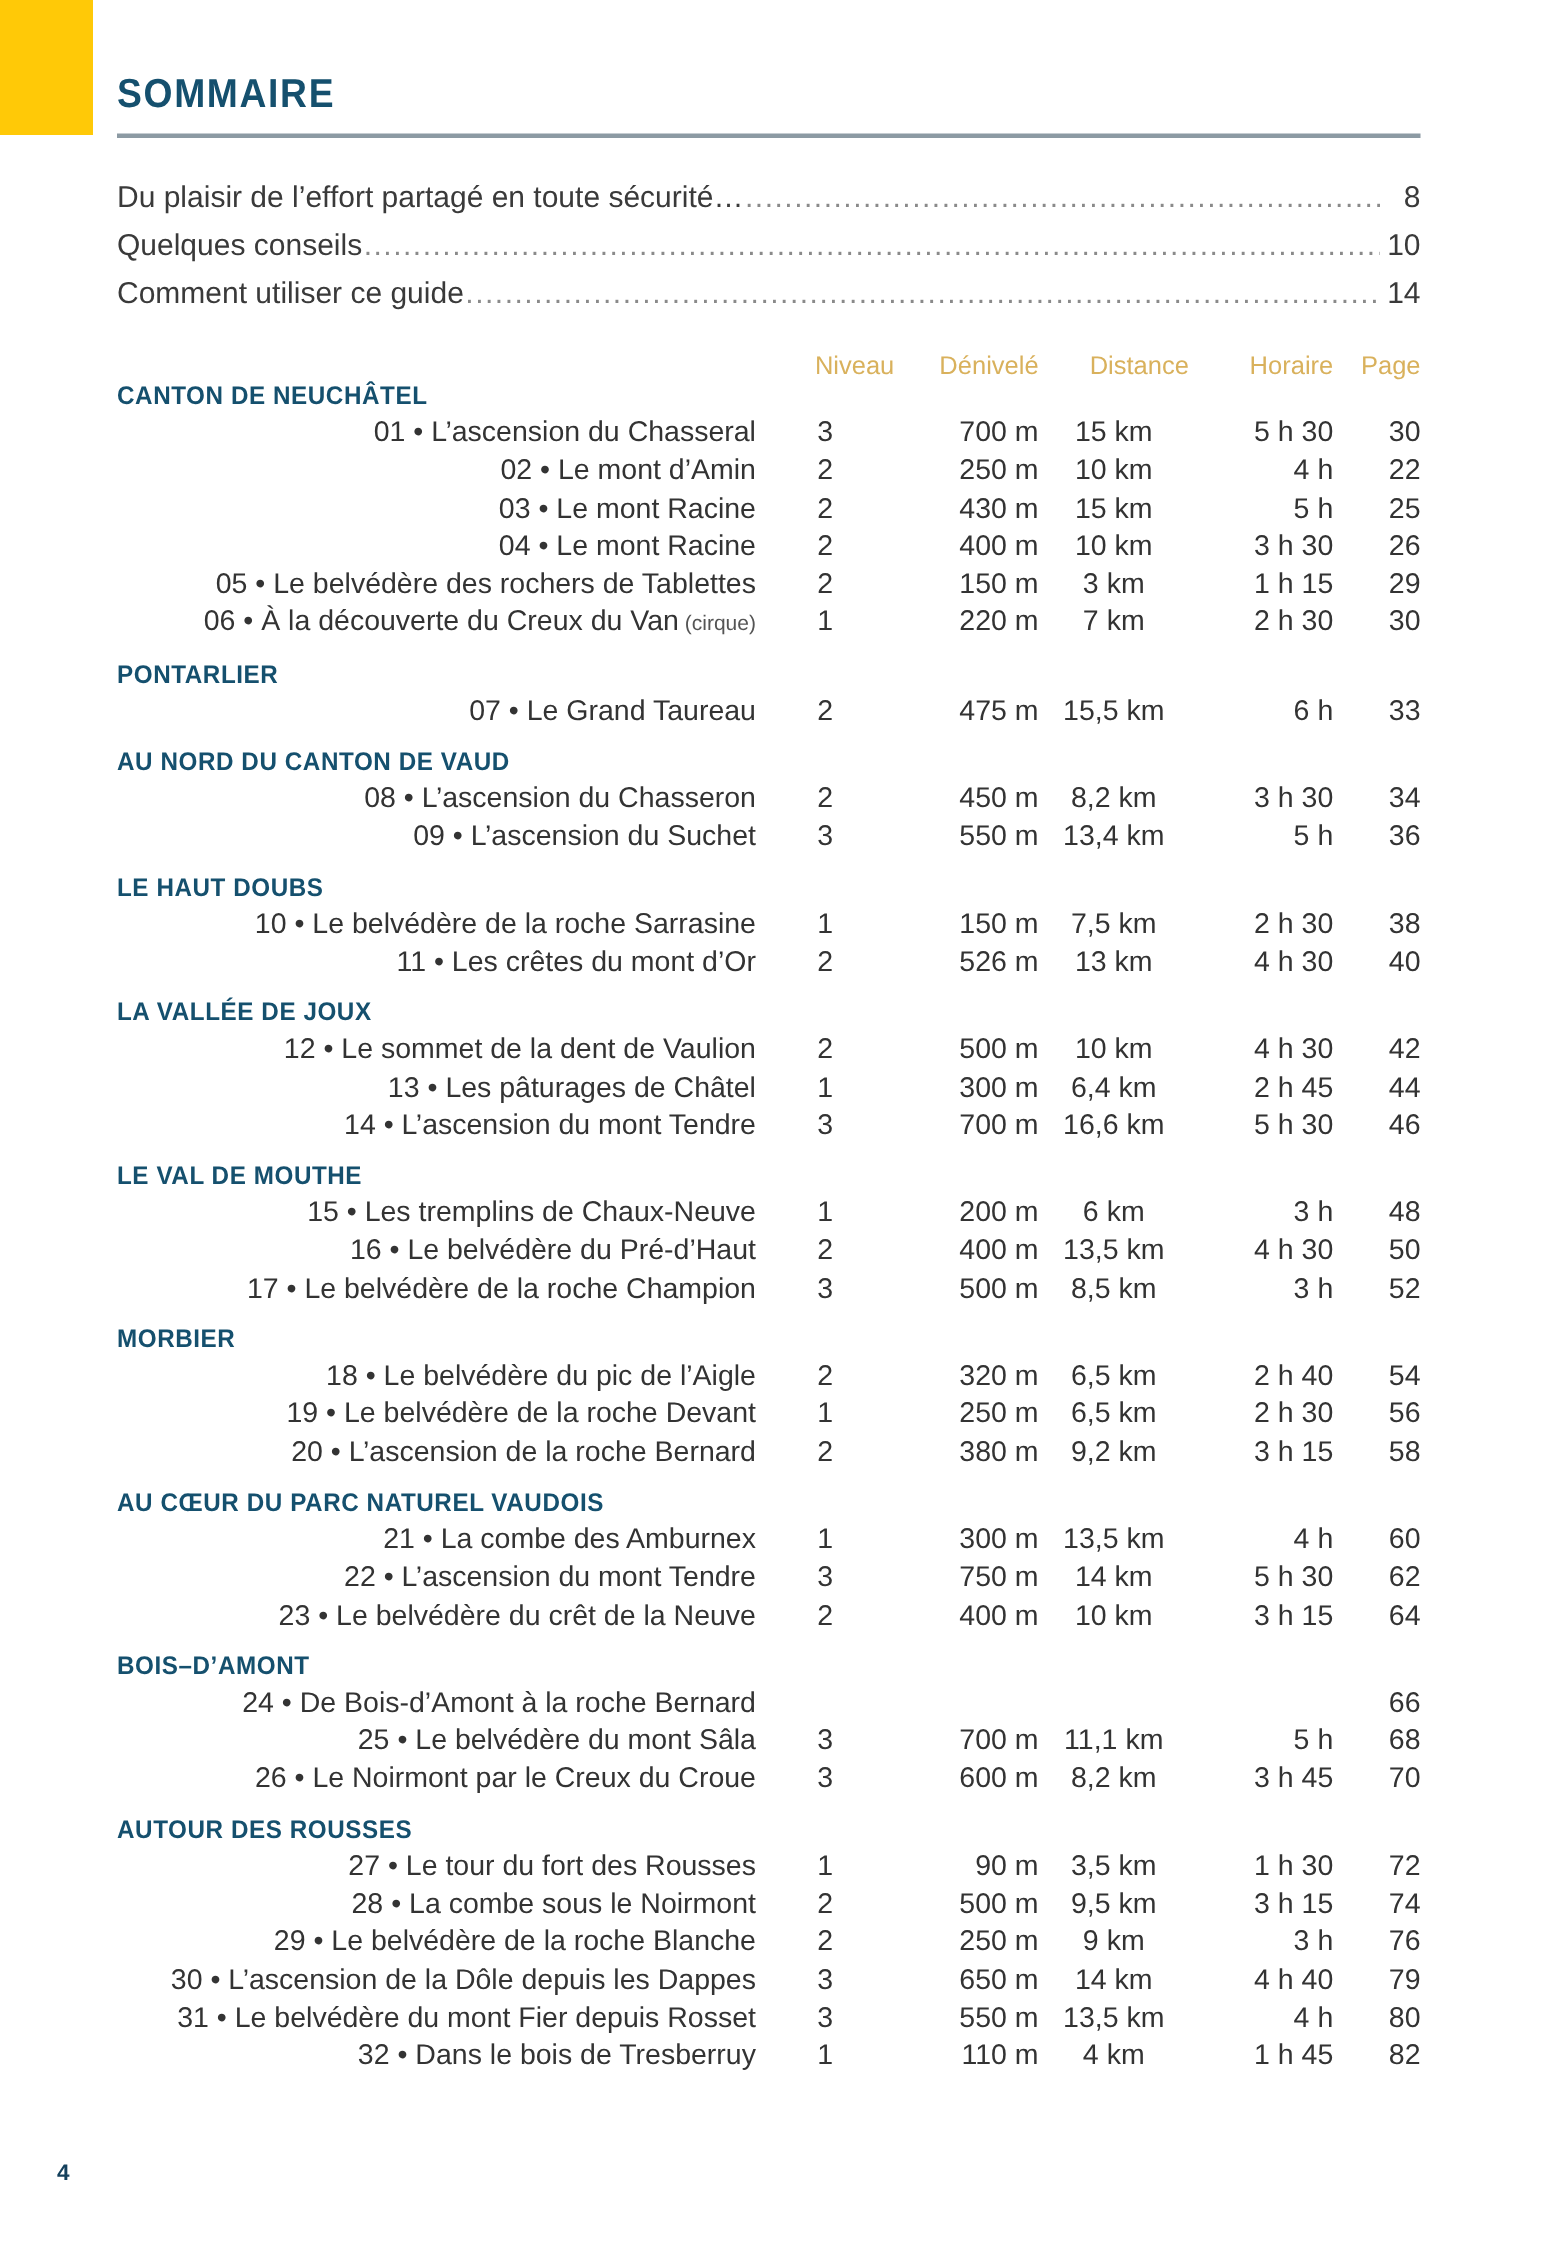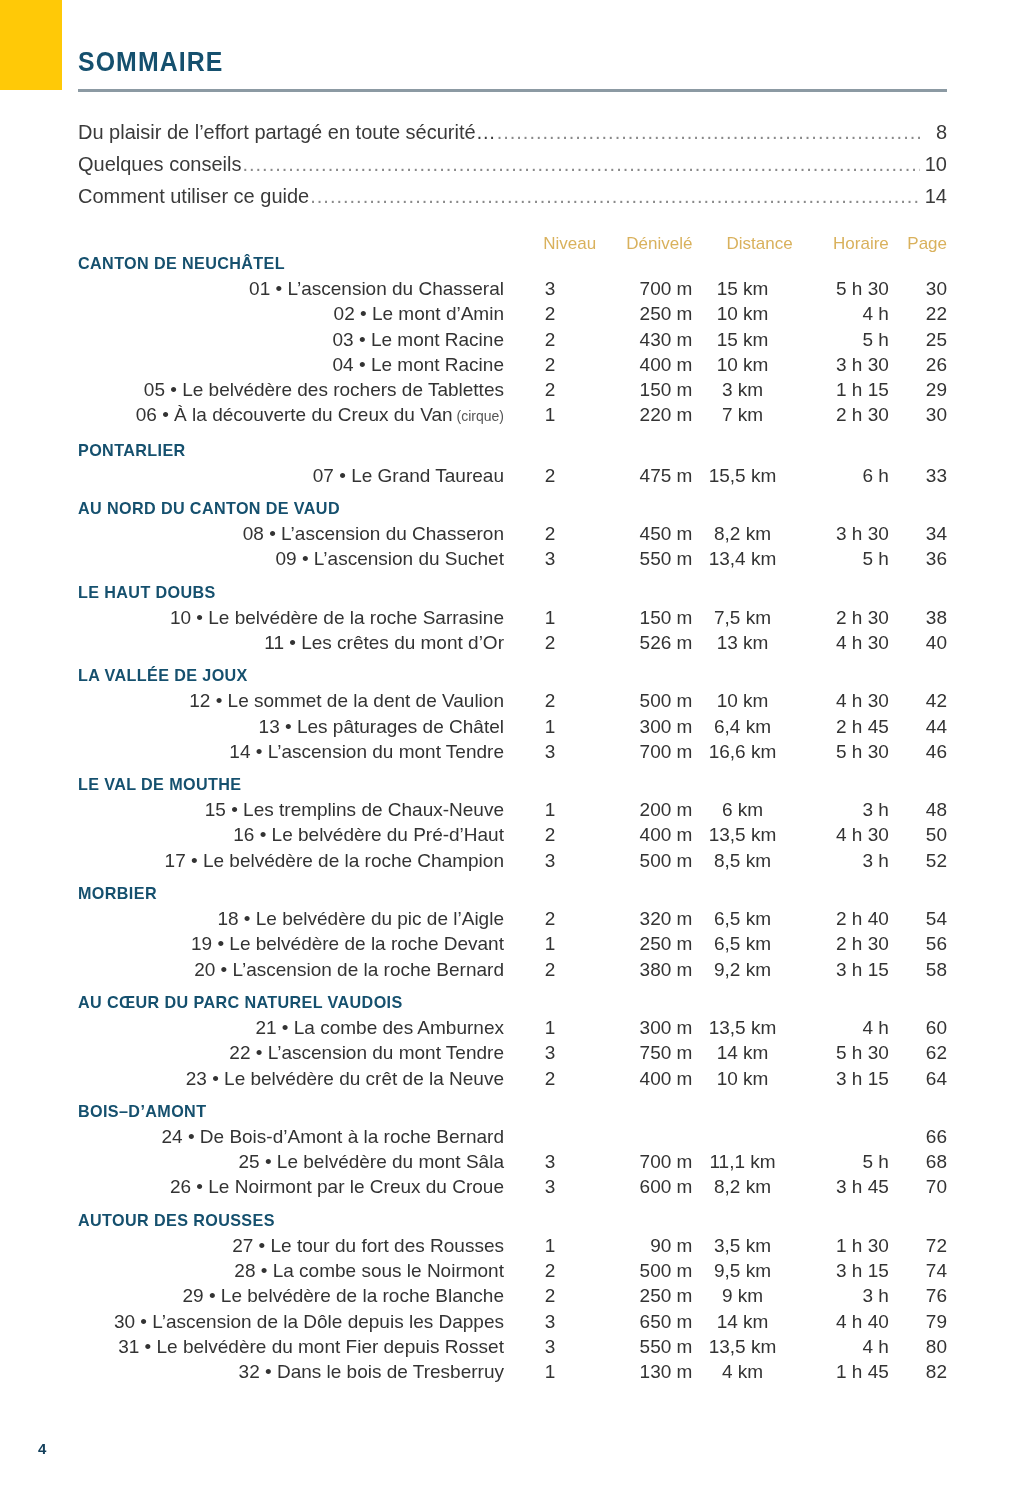--- a/index.html
+++ b/index.html
@@ -429,21 +429,21 @@
           <td class="c-name"><span>31 • Le belvédère du mont Fier depuis Rosset</span></td>
           <td class="c-niv">3</td>
           <td class="c-den">550 m</td>
           <td class="c-dis">13,5 km</td>
           <td class="c-hor">4 h</td>
           <td class="c-pag">80</td>
         </tr>
         <tr class="item-row">
           <td class="c-name"><span>32 • Dans le bois de Tresberruy</span></td>
           <td class="c-niv">1</td>
-          <td class="c-den">130 m</td>
+          <td class="c-den">110 m</td>
           <td class="c-dis">4 km</td>
           <td class="c-hor">1 h 45</td>
           <td class="c-pag">82</td>
         </tr>
       </tbody>
   </table>
 
 </div>
 
 <div class="folio">4</div>

